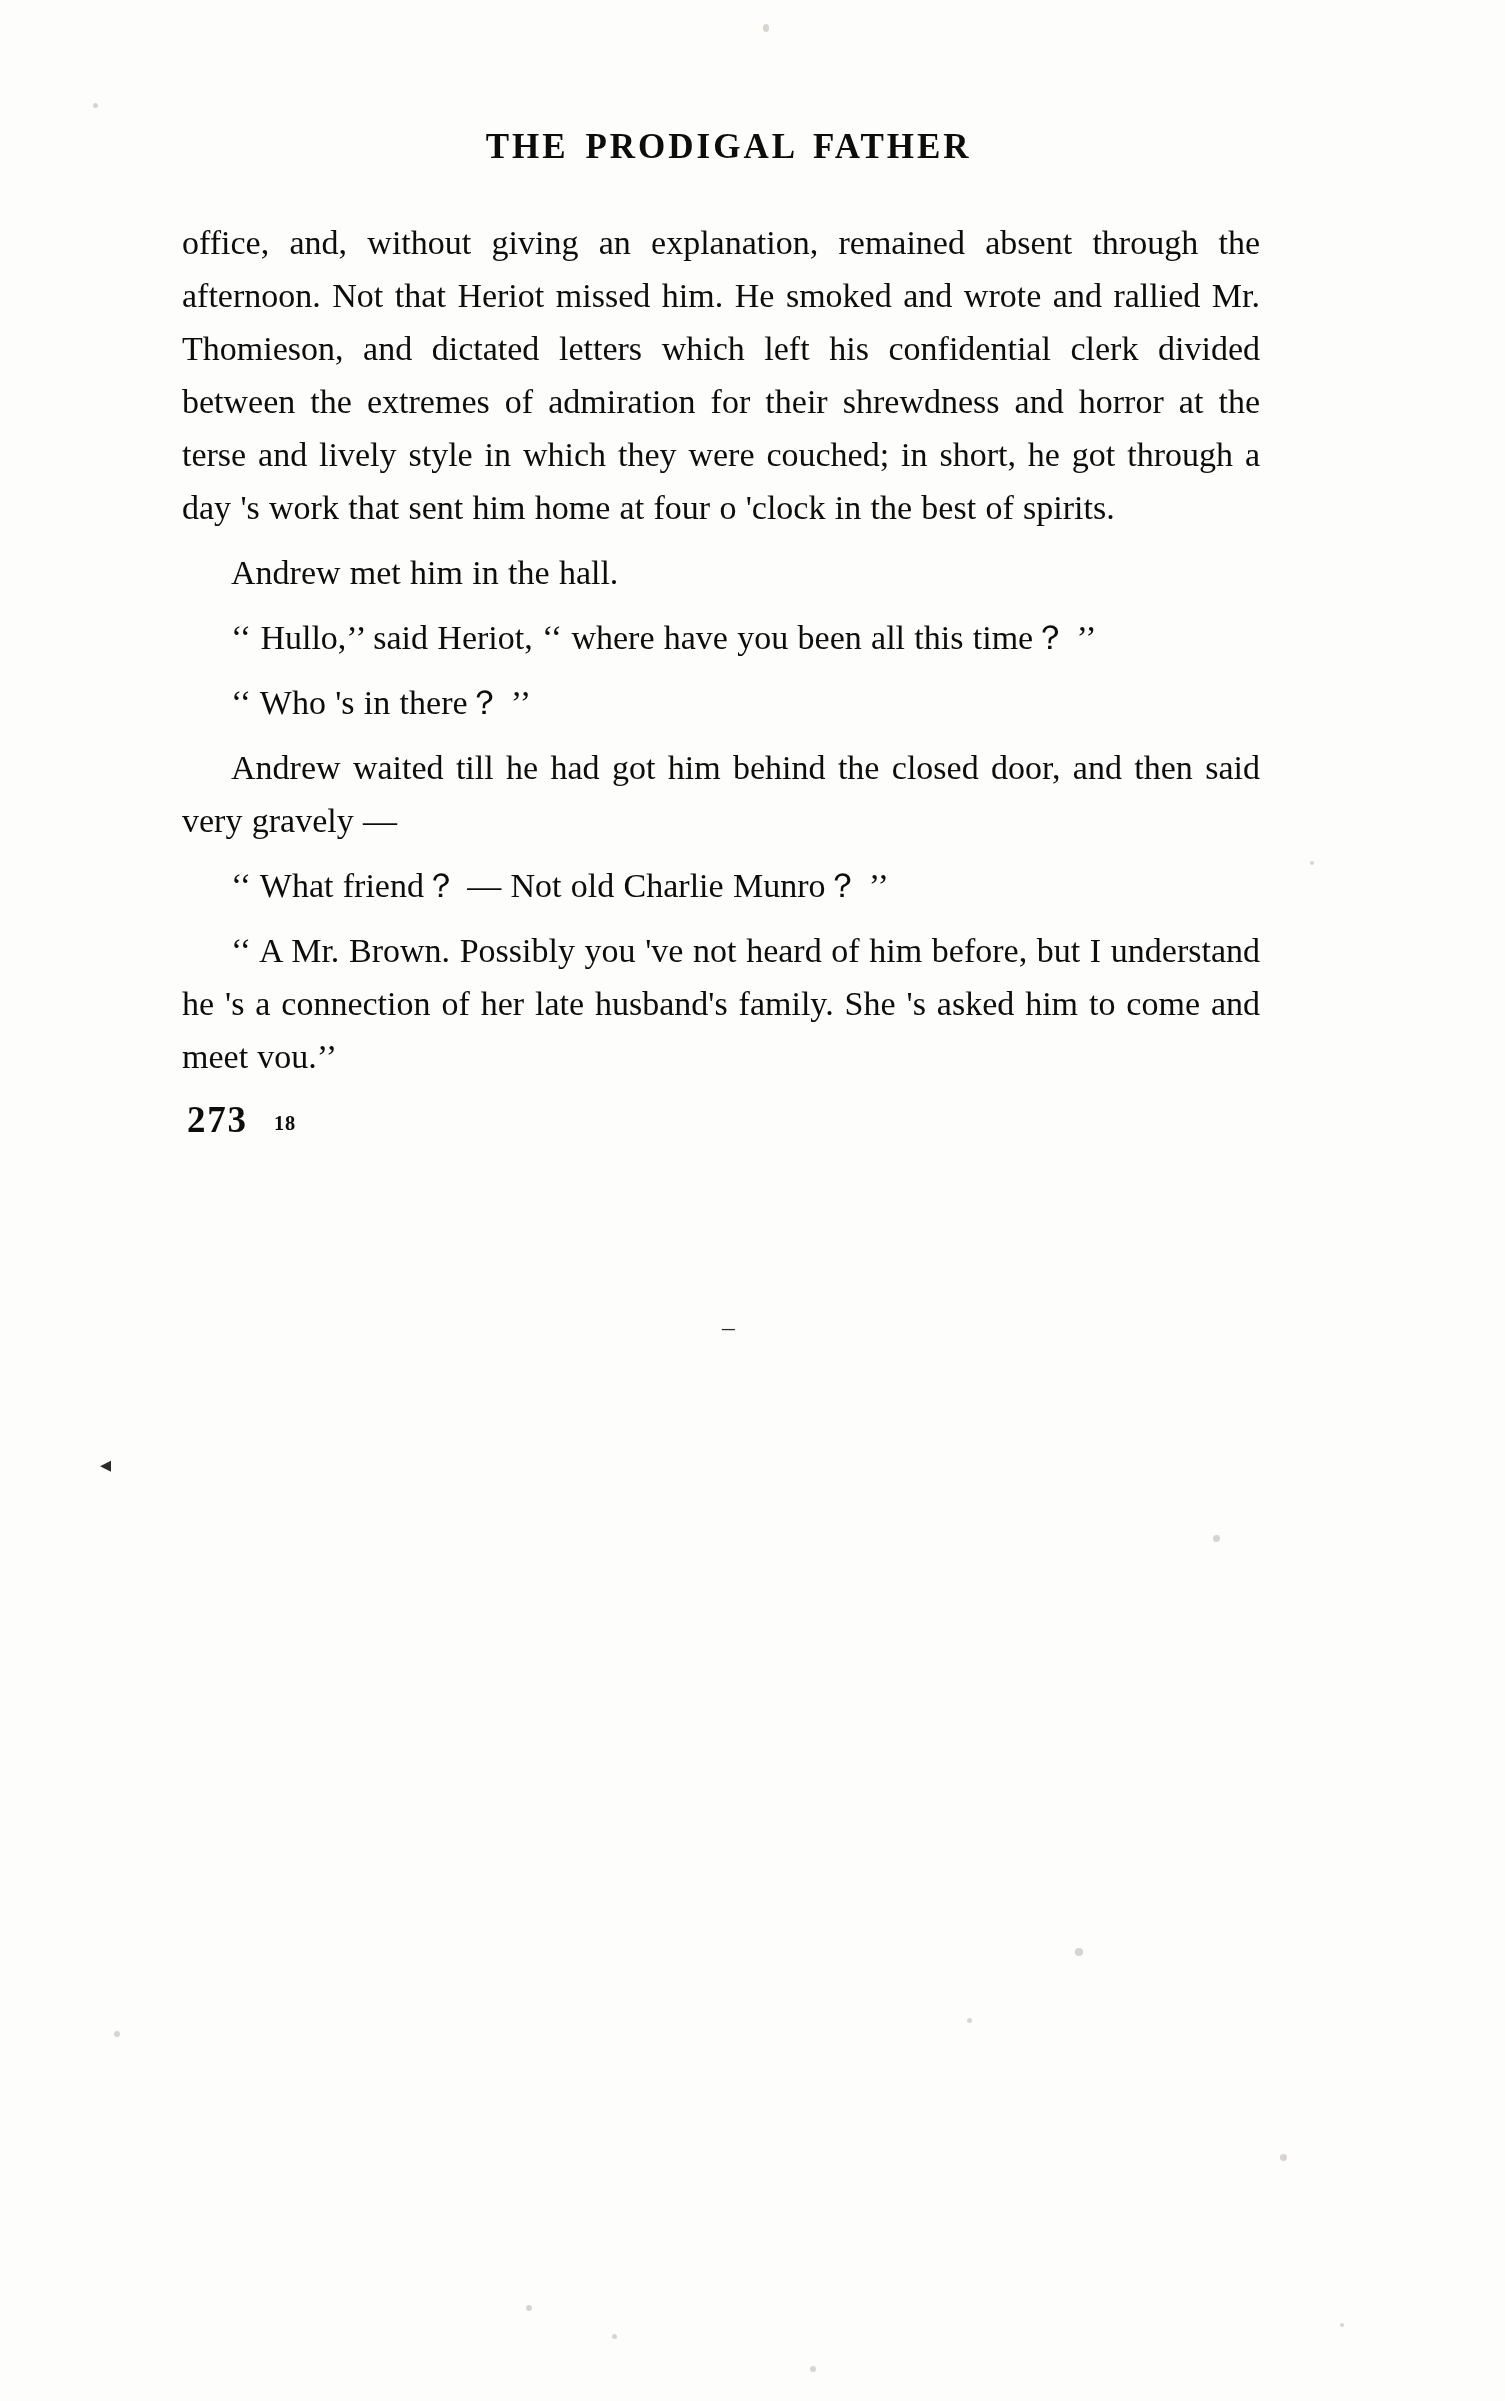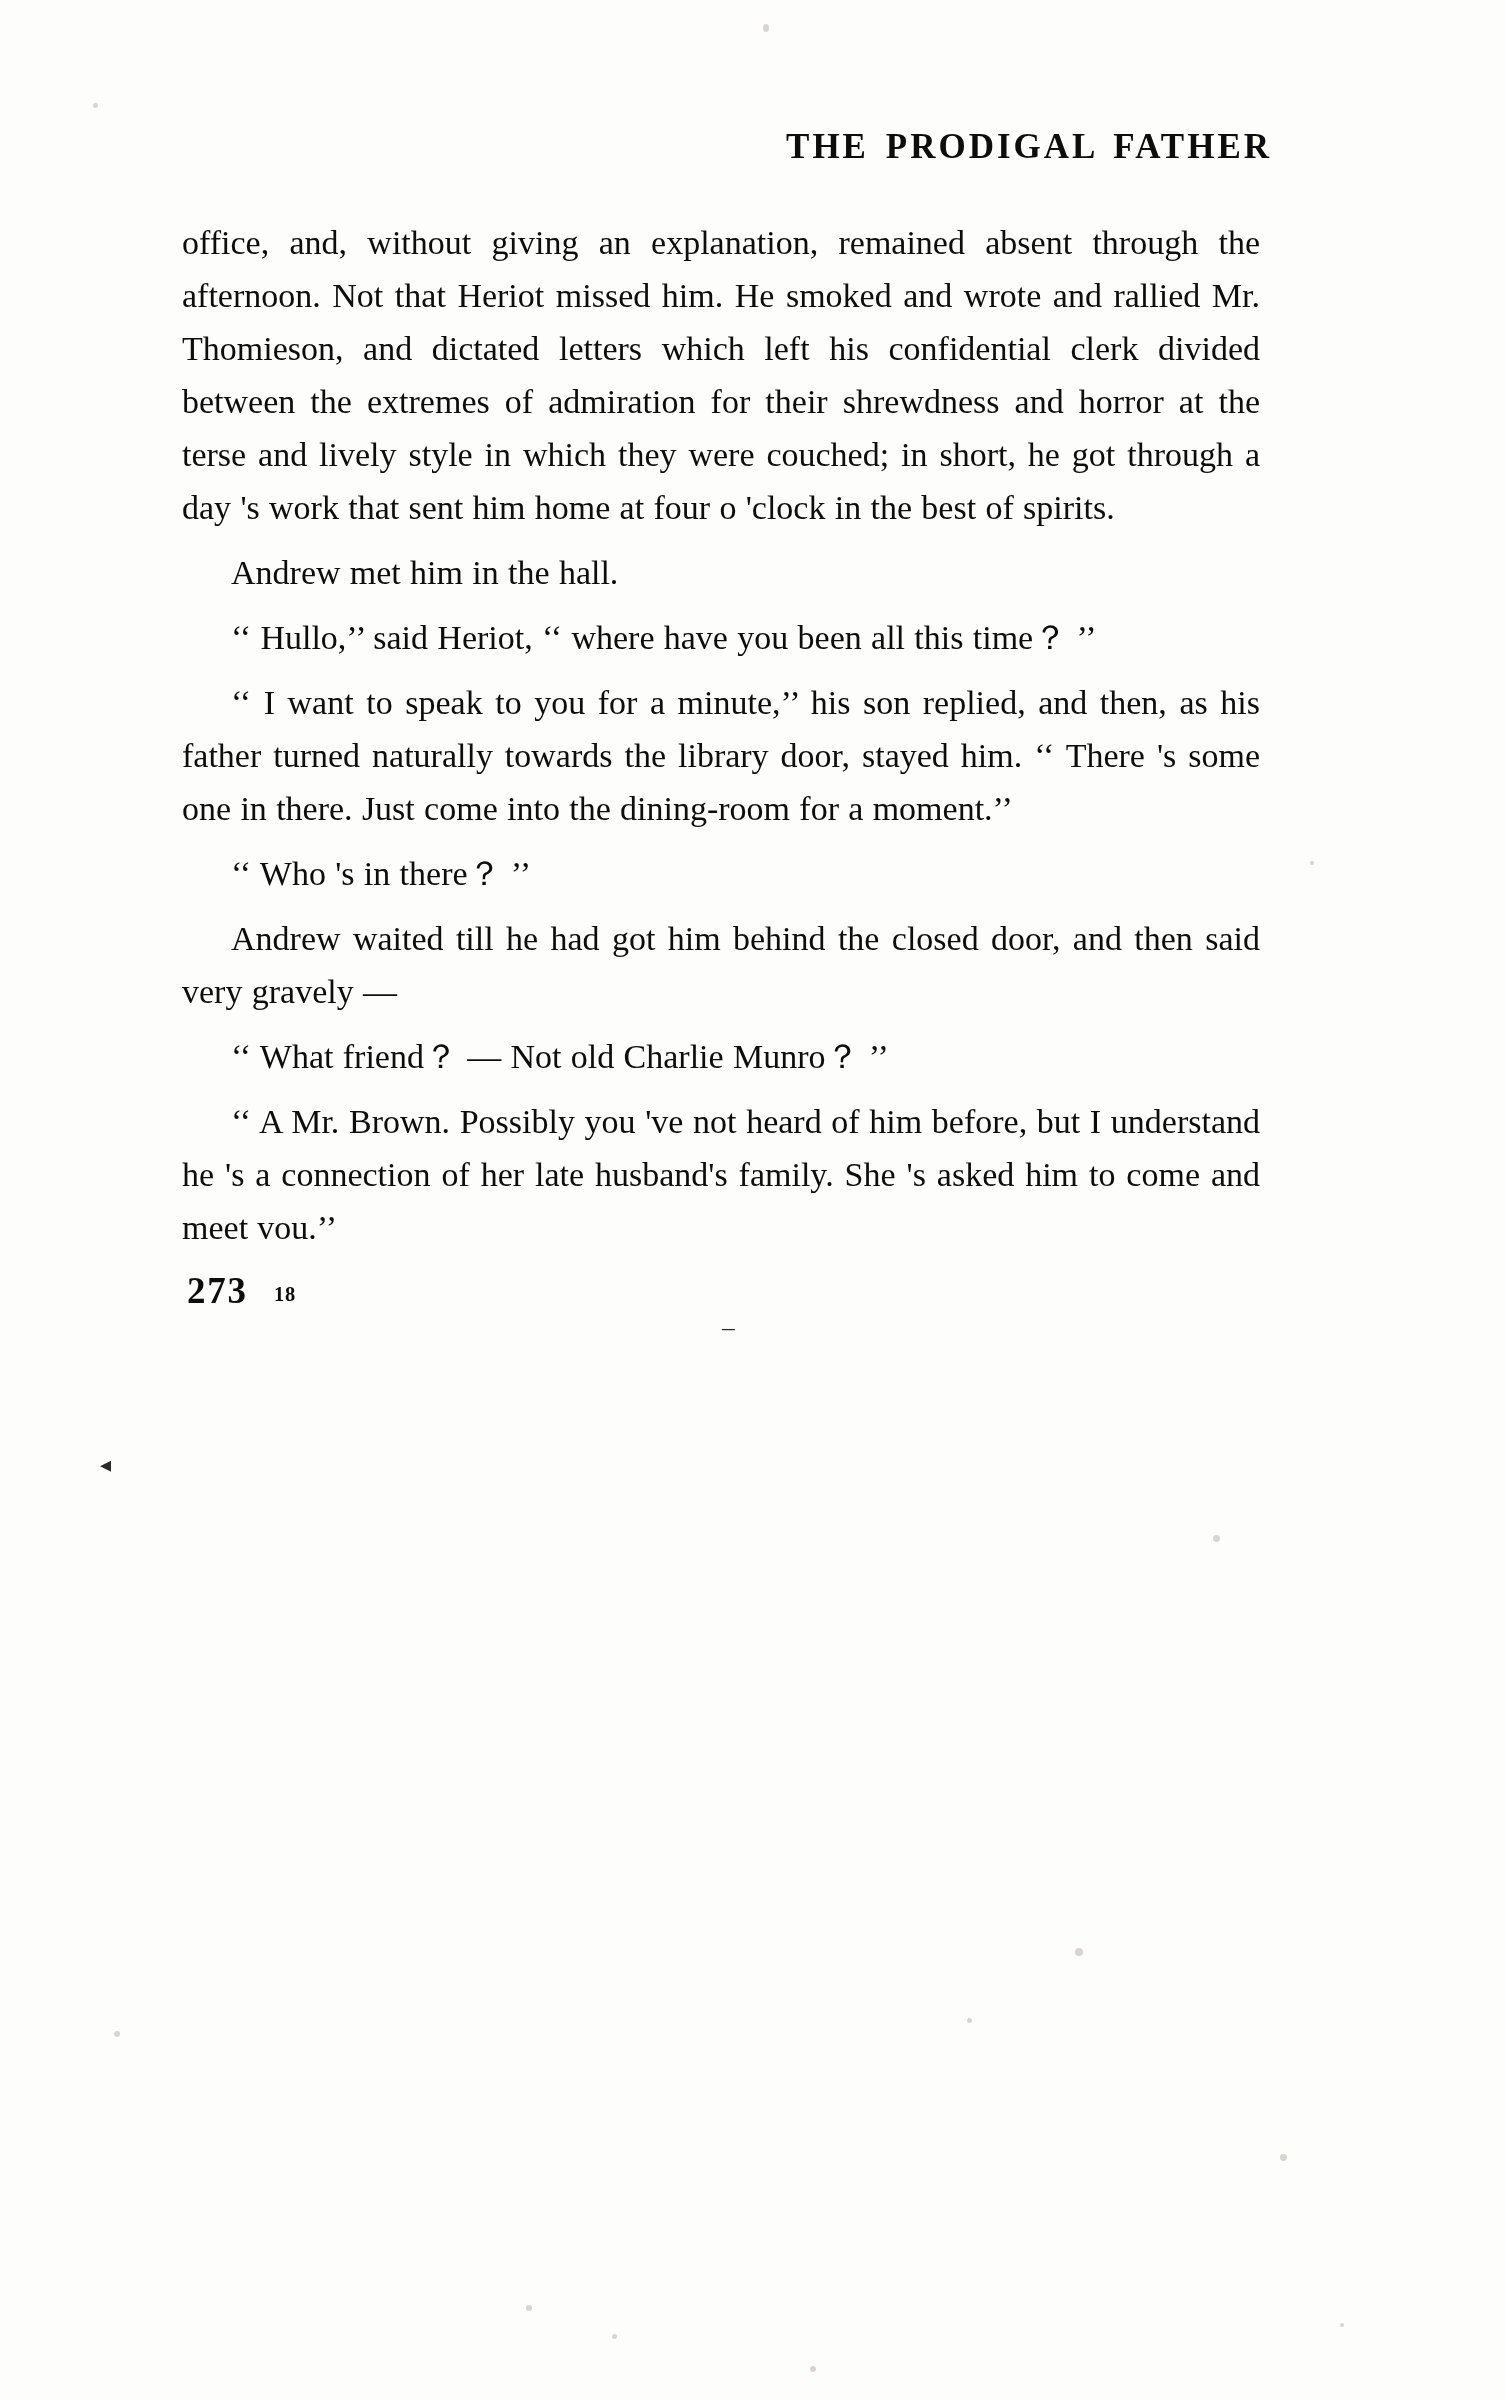--- a/index.html
+++ b/index.html
@@ -32,21 +32,21 @@
   }
 
   #content {
     position: absolute;
     left: 170px;
     top: 127px;
     width: 1102px;
   }
 
   #running-head {
-    text-align: right;
+    text-align: center;
     font-size: 35px;
     letter-spacing: 3px;
     font-weight: 700;
     margin: 0 0 49px 0;
     padding-left: 15.3px;
     word-spacing: 5.1px;
   }
 
   .para {
     font-size: 34px;
@@ -112,21 +112,20 @@
   <div class="margin-mark" style="left:100px;top:1452px;font-size:22px;">◂</div>
   <div class="margin-mark" style="left:722px;top:1313px;font-size:25.4px;">–</div>
 
   <div id="content">
 
     <h1 id="running-head">THE PRODIGAL FATHER</h1>
 
     <p class="para">office, and, without giving an explanation, remained absent through the afternoon.  Not that Heriot missed him.   He smoked and wrote and rallied Mr. Thomieson, and dictated letters which left his confidential clerk divided between the extremes of admiration for their shrewdness and horror at the terse and lively style in which they were couched; in short, he got through a day 's work that sent him home at four o 'clock in the best of spirits.</p>
     <p class="para indent">Andrew met him in the hall.</p>
     <p class="para indent">‘‘ Hullo,’’ said Heriot, ‘‘ where have you been all this time？ ’’</p>
-    <p class="para indent">‘‘ I want to speak to you for a minute,’’ his son replied, and then, as his father turned naturally towards the library door, stayed him.   ‘‘ There 's some one in there.   Just come into the dining-room for a moment.’’</p>
     <p class="para indent">‘‘ Who 's in there？ ’’</p>
     <p class="para indent">Andrew waited till he had got him behind the closed door, and then said very gravely —</p>
     <p class="para indent">‘‘ What friend？ — Not old Charlie Munro？ ’’</p>
     <p class="para indent">‘‘ A Mr. Brown.   Possibly you 've not heard of him before, but I understand he 's a connection of her late husband's family.   She 's asked him to come and meet vou.’’</p>
 
     <div id="folio-row">
       <span id="signature-mark">18</span>
       <span id="page-number">273</span>
     </div>
 

